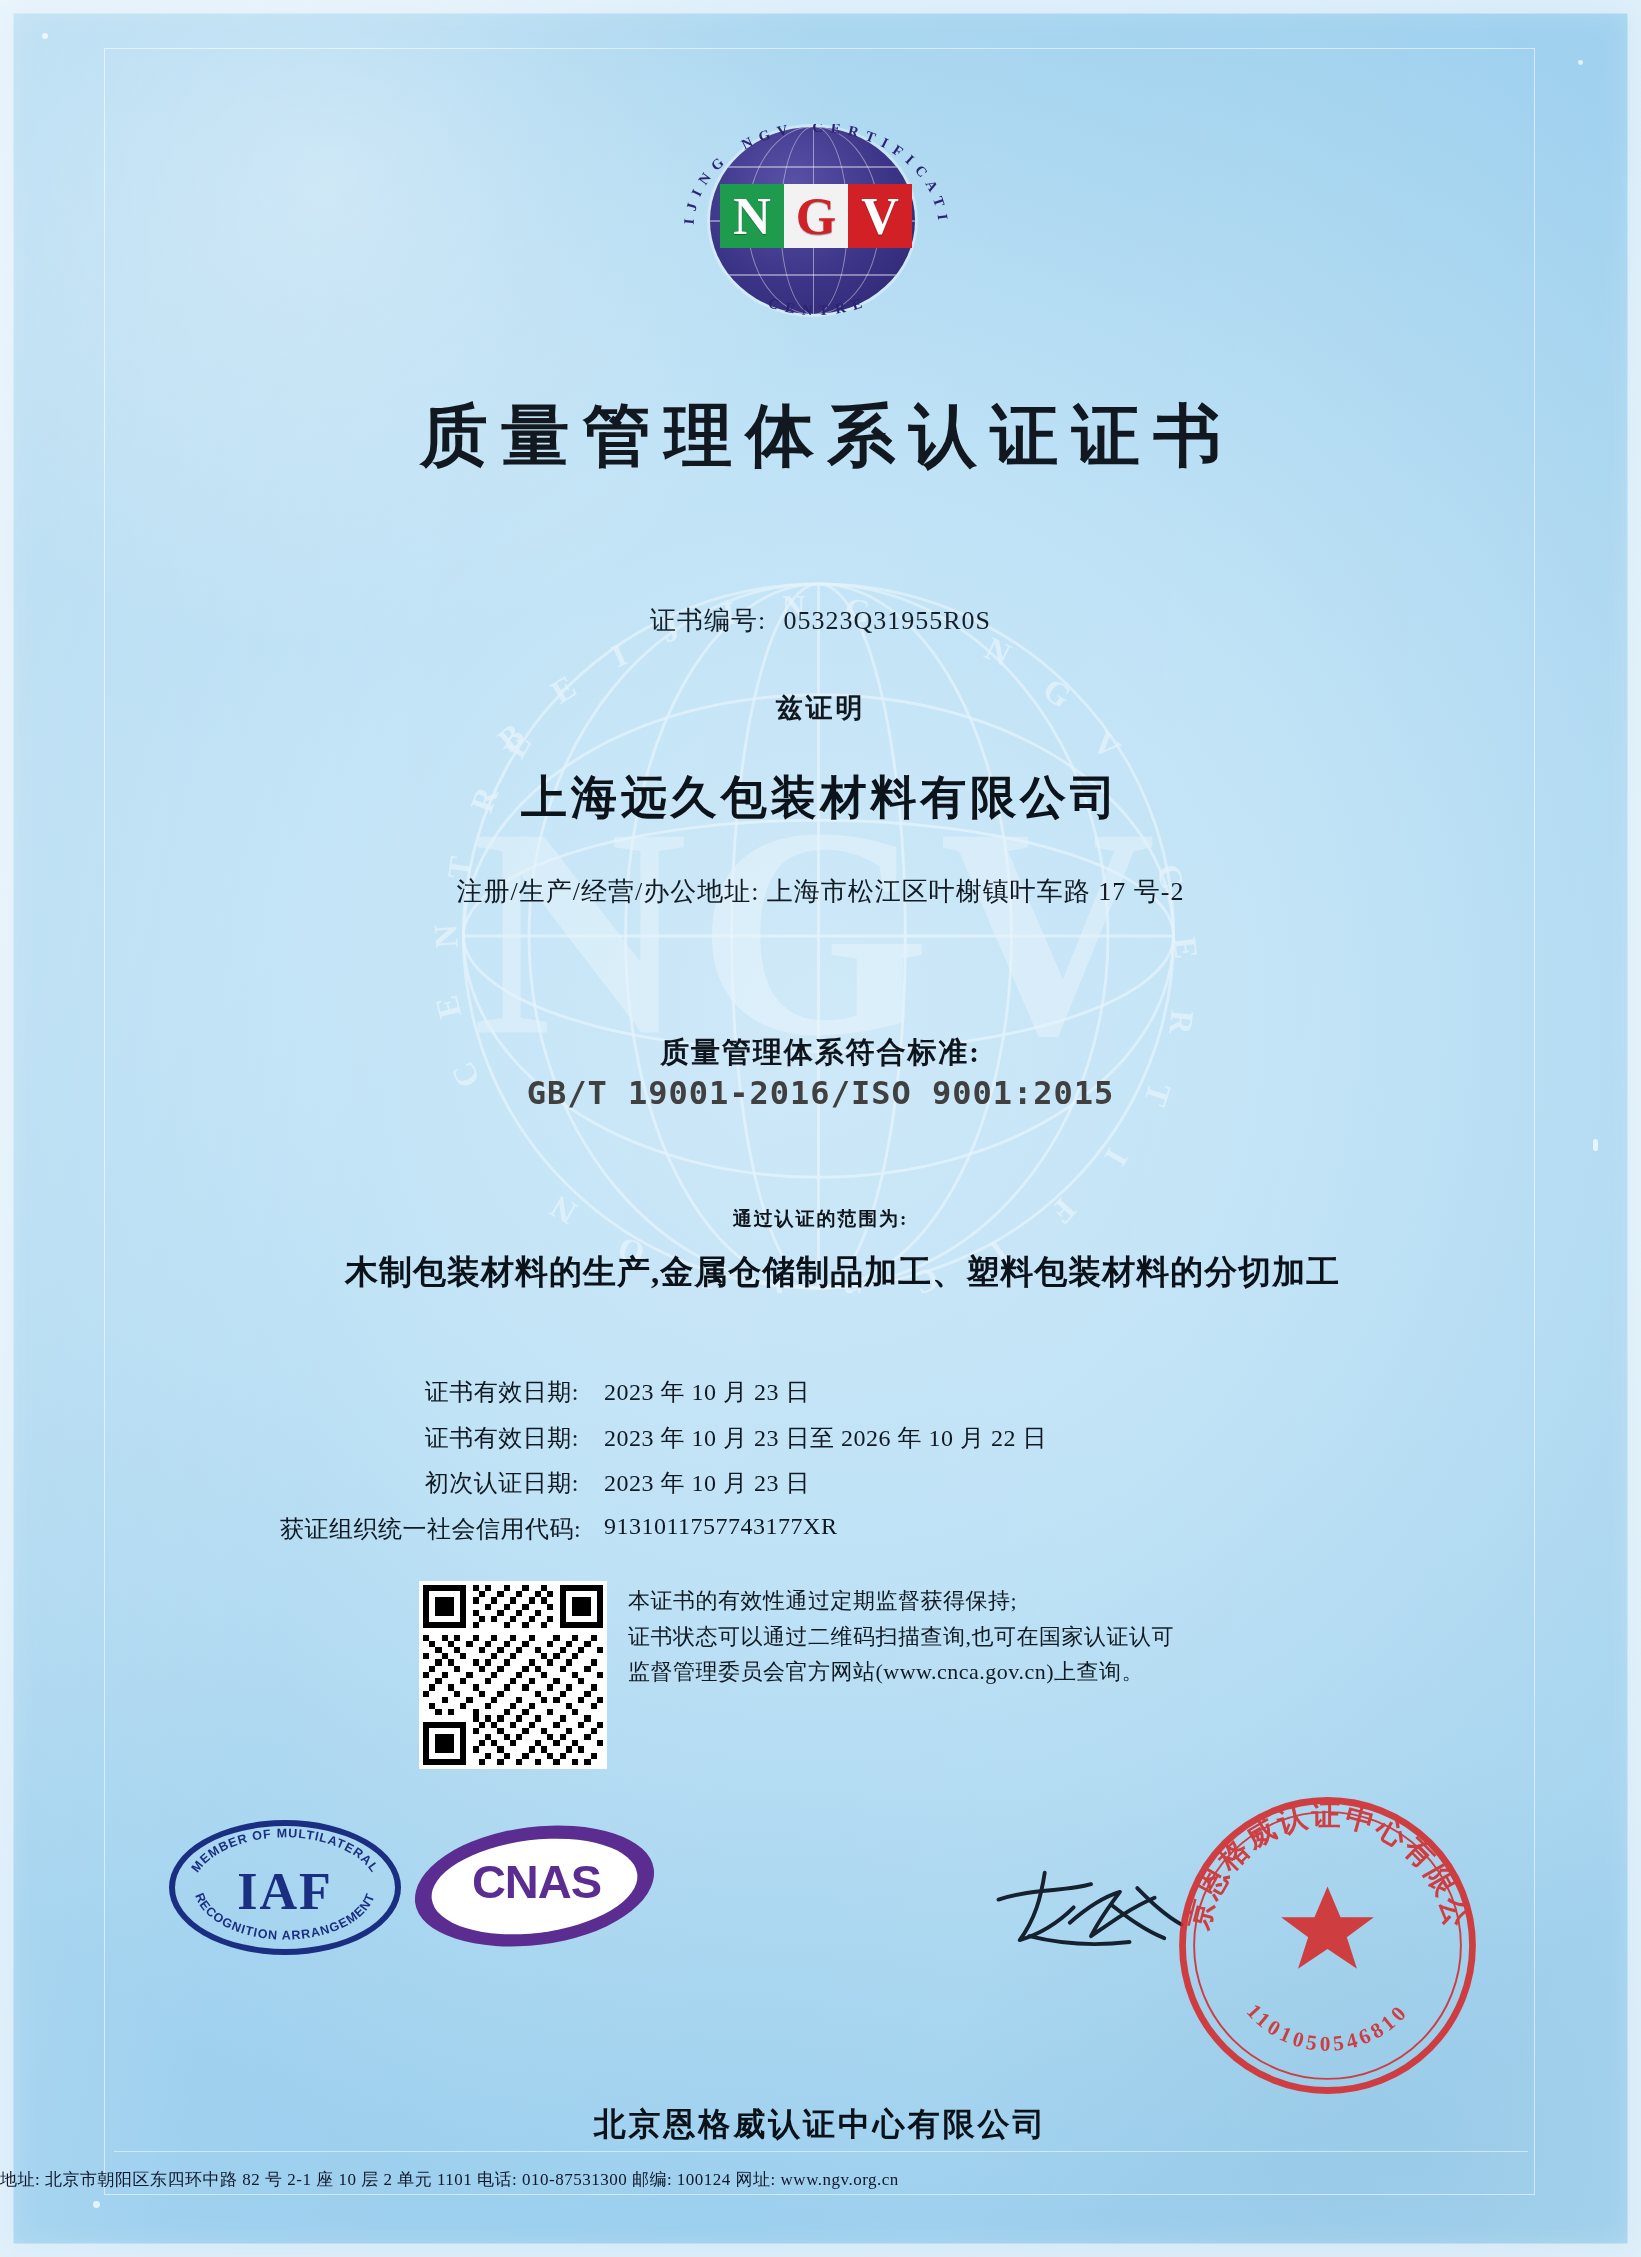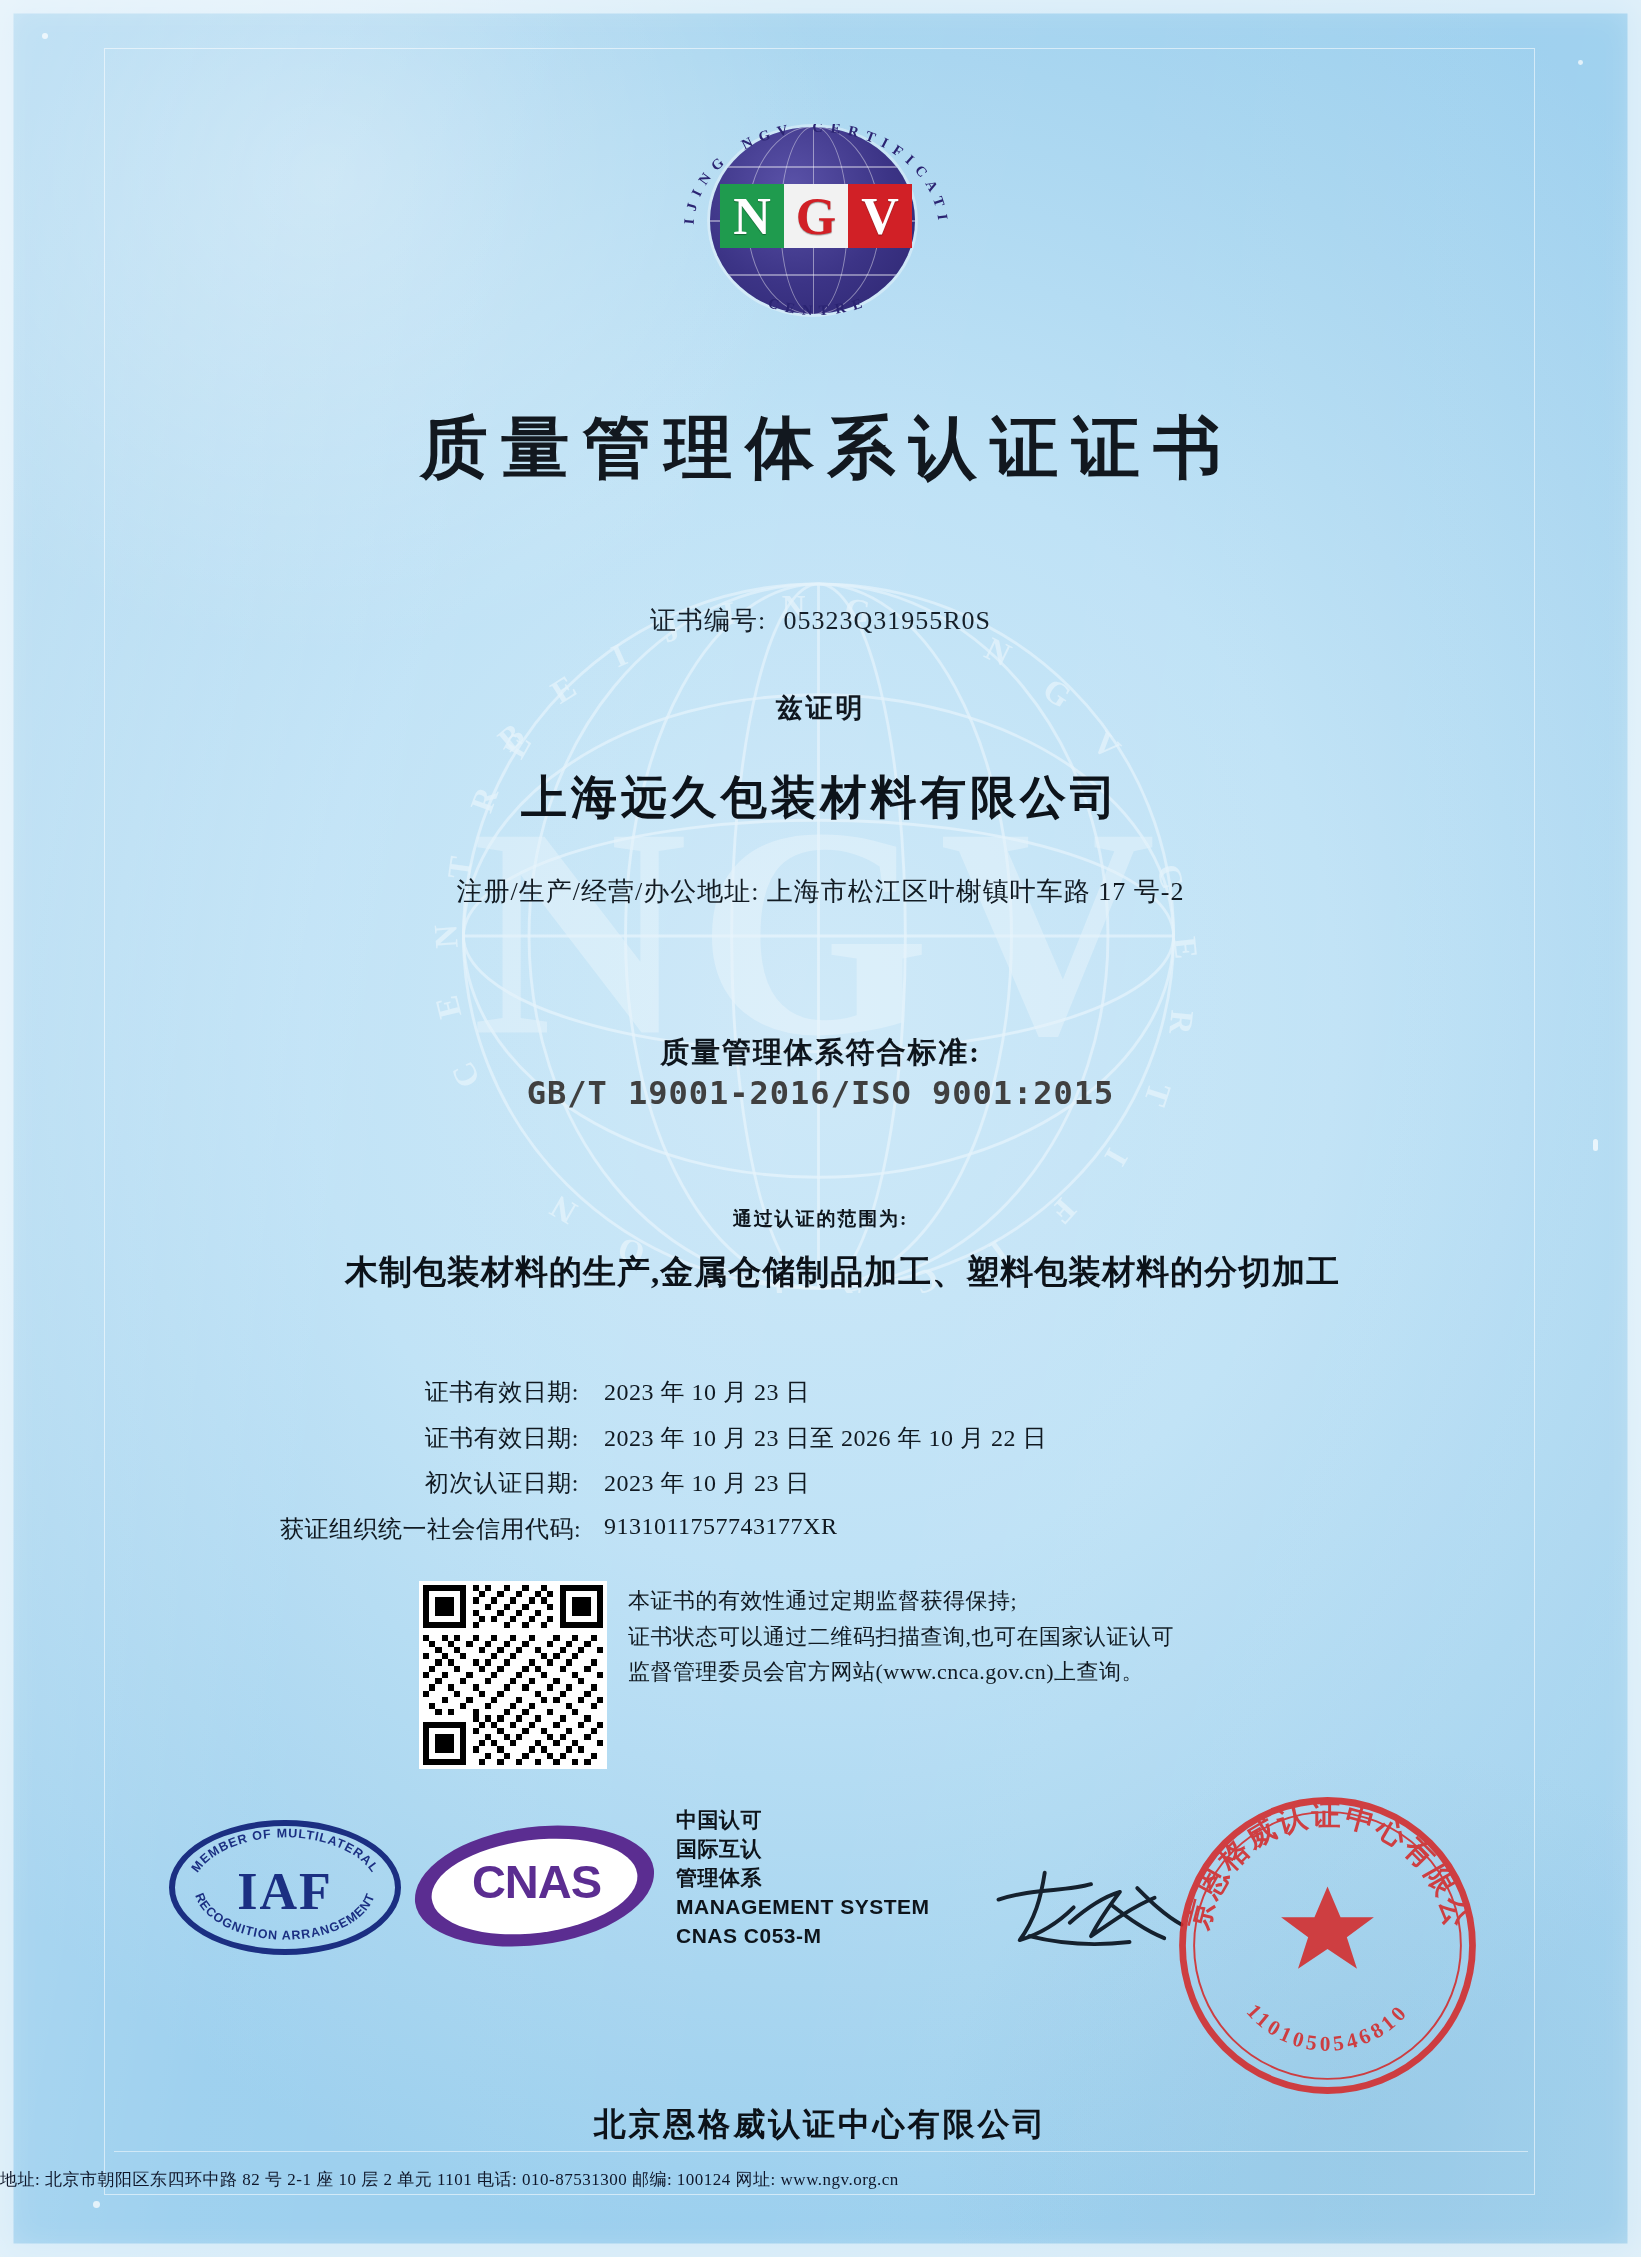--- a/index.html
+++ b/index.html
@@ -153,21 +153,20 @@
     position: absolute;
     left: 0; right: 0;
     top: 343px;
     font-family: "Liberation Serif", "DejaVu Serif", serif;
     font-size: 68px;
     font-weight: 700;
     letter-spacing: 13.5px;
     color: #12181f;
     text-align: center;
     text-indent: 13.5px;
-    margin-top: 12px;
   }
   .cert-no {
     position: absolute;
     left: 0; right: 0;
     top: 555px;
     font-size: 26px;
     color: #16202a;
     letter-spacing: 1px;
   }
   .hereby {
@@ -790,27 +789,20 @@
     </svg>
     <div class="iaf-text">IAF</div>
   </div>
 
   <div class="cnas">
     <div class="blob"></div>
     <div class="blob2"></div>
     <div class="cn-text">CNAS</div>
   </div>
 
-  <div class="cnas-lines">
-    <div>中国认可</div>
-    <div>国际互认</div>
-    <div>管理体系</div>
-    <div>MANAGEMENT SYSTEM</div>
-    <div>CNAS C053-M</div>
-  </div>
 
   <div class="signature">
     <svg width="212" height="106" viewBox="0 0 220 110" aria-hidden="true">
       <g fill="none" stroke="#15212e" stroke-width="4" stroke-linecap="round" stroke-linejoin="round">
         <path d="M14,38 C50,26 84,30 110,22"></path>
         <path d="M62,10 C58,36 52,58 36,80 C56,74 76,62 92,46"></path>
         <path d="M88,62 C104,48 120,36 140,30 C128,46 118,60 110,76 C130,62 152,46 176,36"></path>
         <path d="M132,44 C150,58 166,70 186,78"></path>
         <path d="M158,26 C172,40 186,54 204,64"></path>
         <path d="M46,76 C78,84 116,86 150,82"></path>

